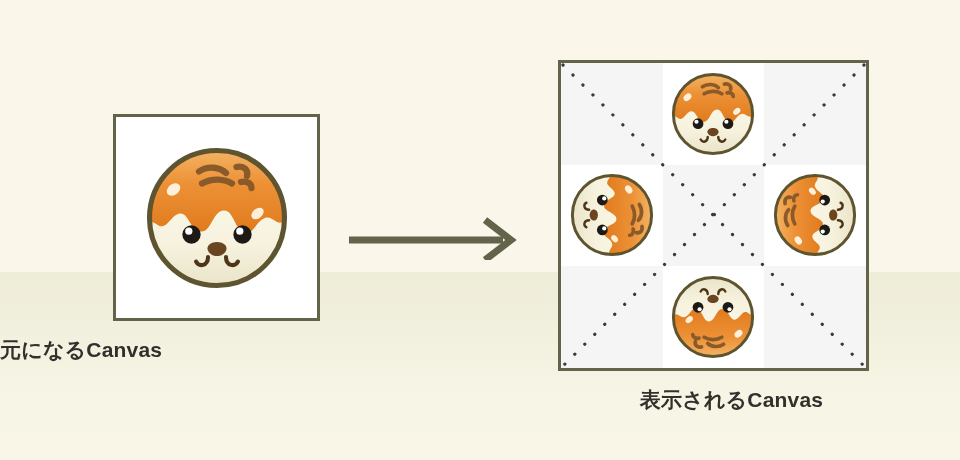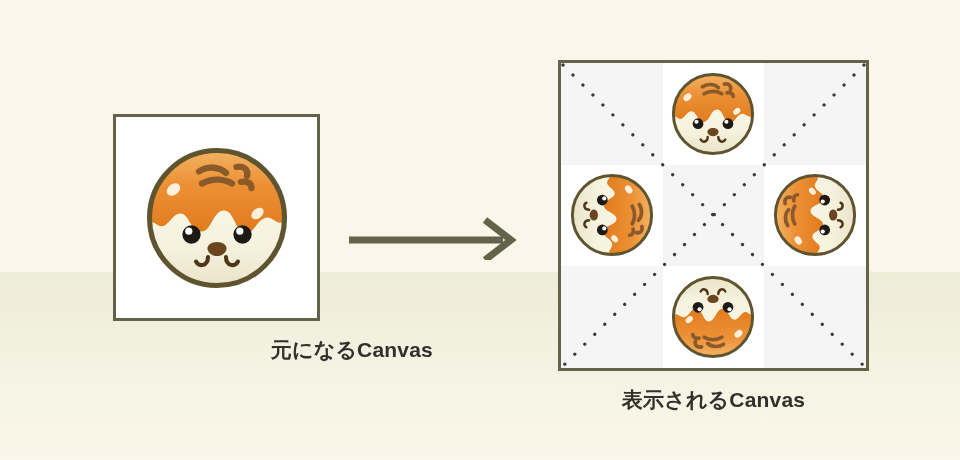--- a/index.html
+++ b/index.html
@@ -104,25 +104,25 @@
     position: absolute;
     font-weight: bold;
     color: #332f2c;
     white-space: nowrap;
     letter-spacing: 0.2px;
   }
   #source-caption {
     left: 0;
     top: 336px;
     width: 433px;
-    text-align: right;
+    text-align: left;
     font-size: 21px;
   }
   #display-caption {
-    left: 558px;
+    left: 576px;
     top: 386px;
     width: 311px;
     text-align: center;
     font-size: 21px;
   }
 
   
   #transform-note {
     position: absolute;
     left: 345px;

